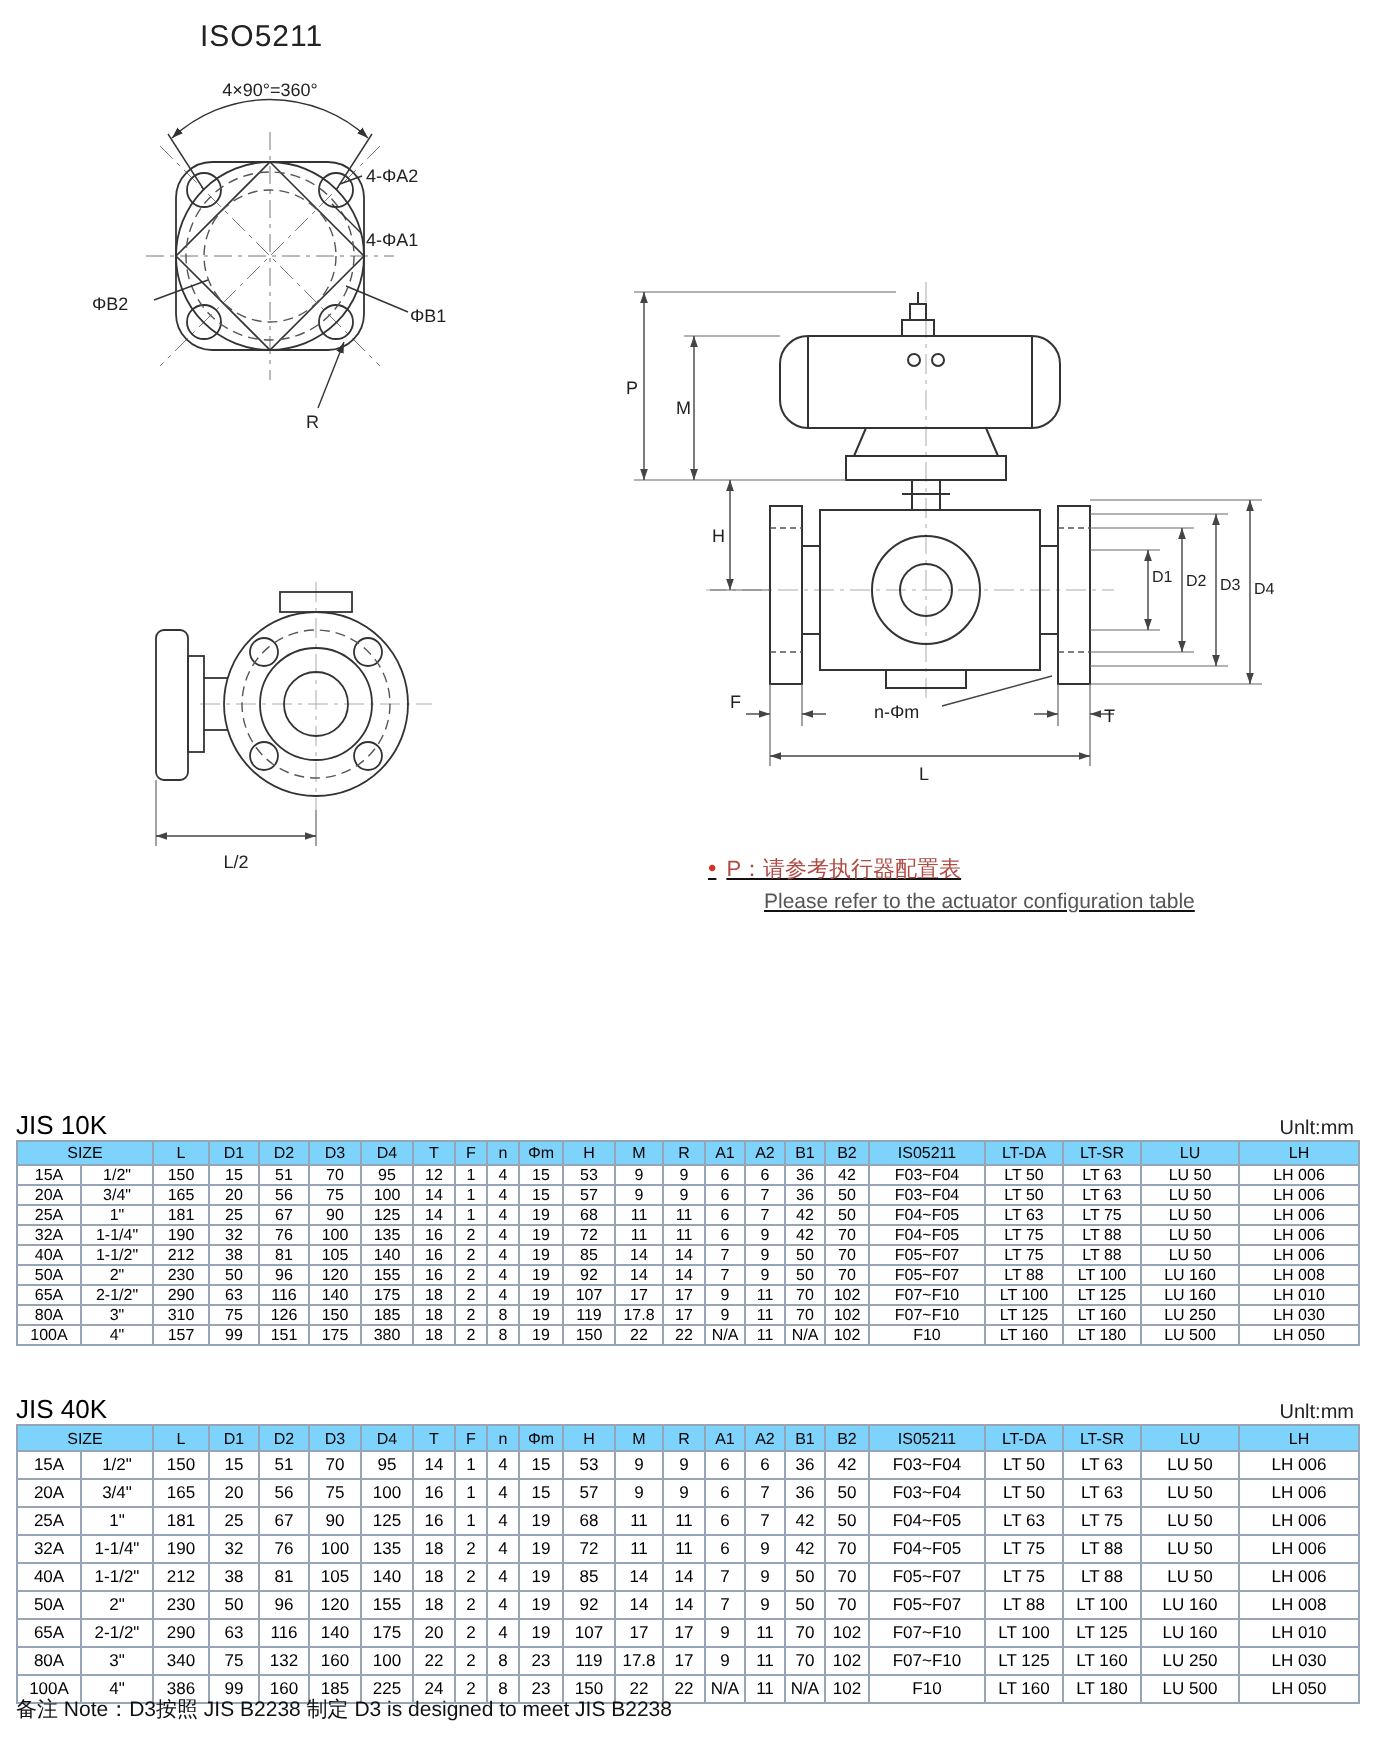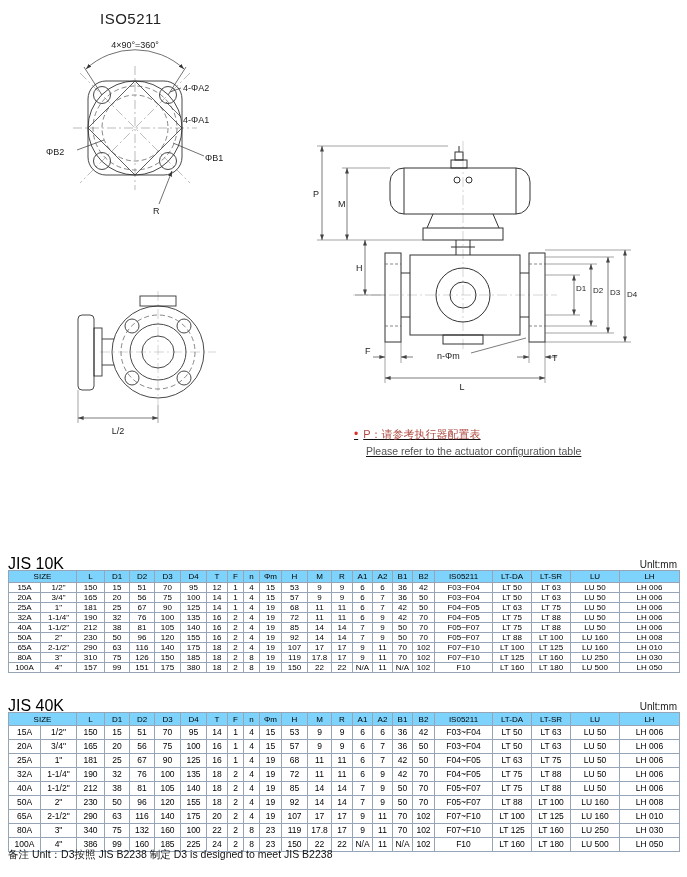--- a/index.html
+++ b/index.html
@@ -6,22 +6,22 @@
   html,body { background:#fff; }
   .page {
     position:relative; width:687px; height:877px; background:#ffffff;
     font-family:"Liberation Sans", sans-serif; color:#111; overflow:hidden;
   }
   .abs { position:absolute; }
   .iso-title { left:100px; top:10px; font-size:15px; color:#222; letter-spacing:0.5px; }
   .note { left:354px; top:427px;text-decoration:underline; }
   .note-l1 { font-size:11px; color:#b04a42; }
   .note-l1 .dot { color:#d93025; margin-right:5px; font-size:12px; }
-  .note-l2 { margin-left:12px; margin-top:3px; font-size:10.5px; color:#555; }
-  .sec-title { left:8px; font-size:16px; color:#000; }
+  .note-l2 { margin-left:28px; margin-top:3px; font-size:10.5px; color:#555; }
+  .sec-title { left:8px; font-size:13px; color:#000; }
   .unit { right:10px; font-size:10px; color:#222; }
   .footer-note { left:8px; top:848px; font-size:10.5px; color:#111; }
   table.spec { border-collapse:collapse; table-layout:fixed; background:#fff; }
   table.spec th, table.spec td {
     border:1px solid #95a5b5; font-size:8px; font-weight:normal;
     text-align:center; vertical-align:middle; padding:0;
     white-space:nowrap; overflow:hidden; color:#000;
   }
   table.spec th { background:#7dd3fc; }
   table.t10 th { height:12px; }
@@ -775,15 +775,15 @@
           <td>102</td>
           <td>F10</td>
           <td>LT 160</td>
           <td>LT 180</td>
           <td>LU 500</td>
           <td>LH 050</td>
         </tr>
       </tbody>
     </table>
 
-  <div class="abs footer-note">备注 Unlt：D3按照 JIS B2238 制定  D3 is designed to meet JIS B2238</div>
+  <div class="abs footer-note">备注 Note：D3按照 JIS B2238 制定  D3 is designed to meet JIS B2238</div>
 
 </div>
 
 </body></html>

